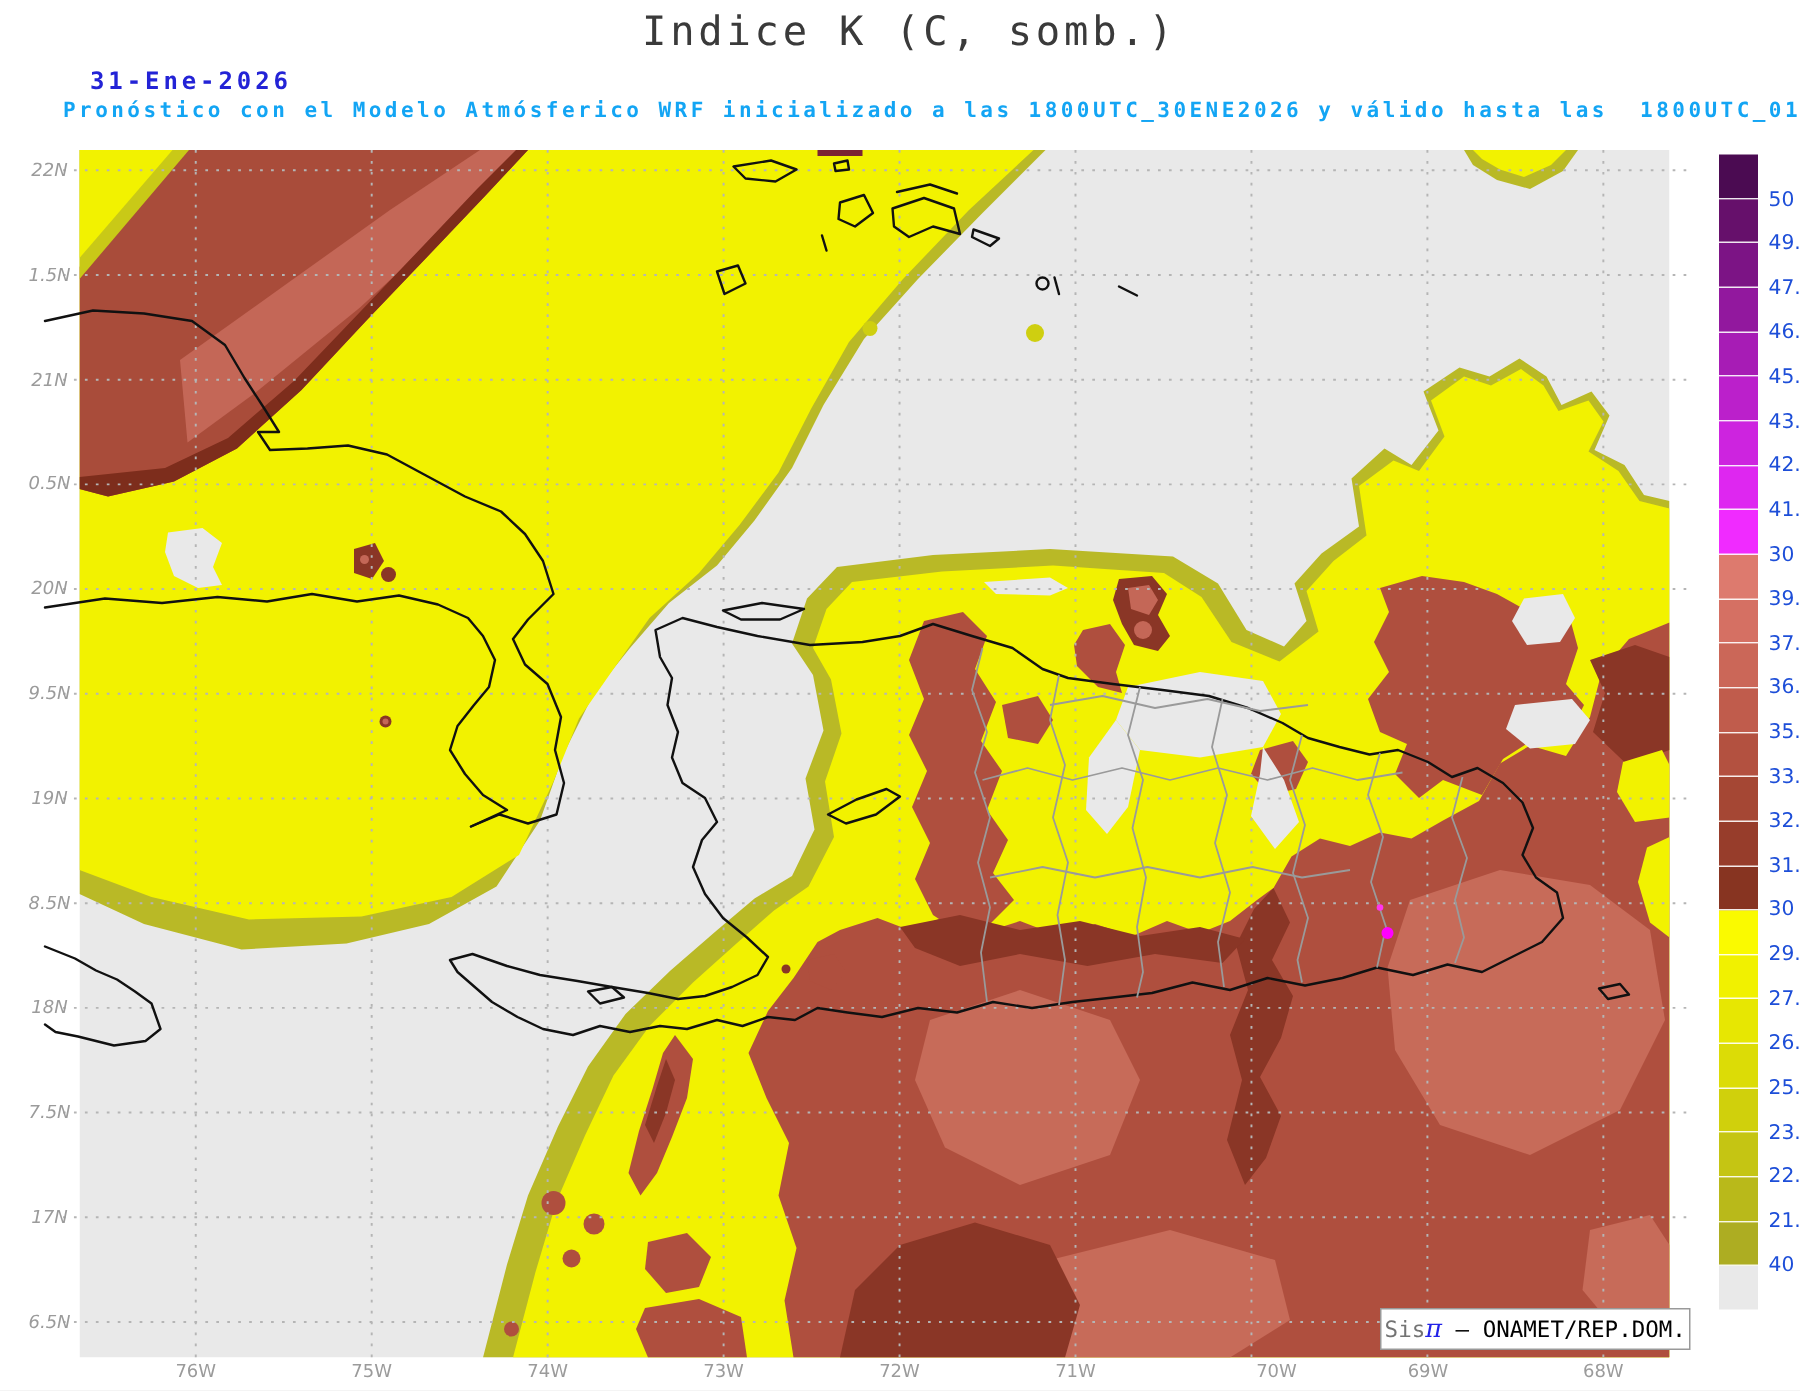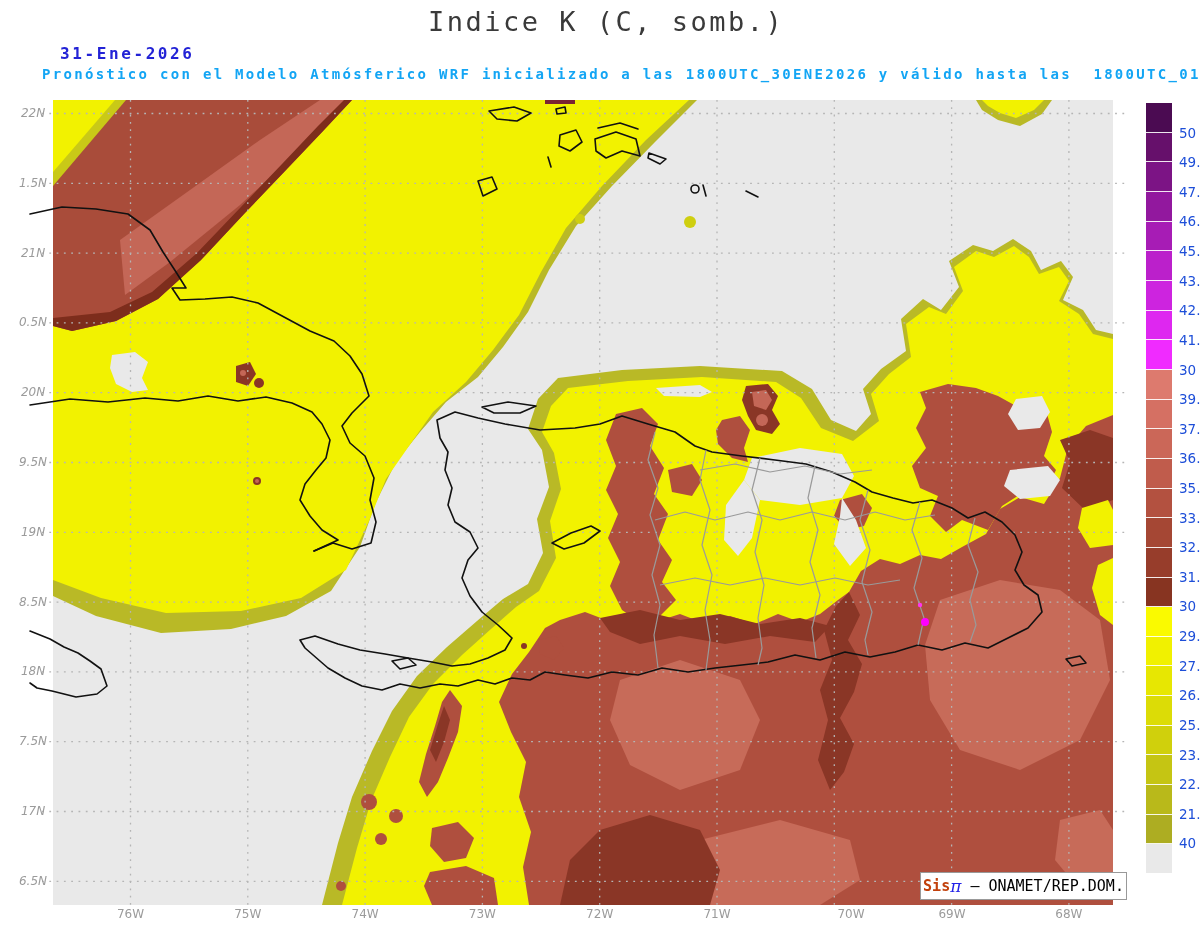--- a/index.html
+++ b/index.html
@@ -19,21 +19,21 @@
   .lon{width:40px;text-align:center;top:907px;}
   #colorbar{position:absolute;left:1146px;top:103px;width:26px;height:770px;
             display:flex;flex-direction:column;}
   .cb-cell{flex:1;border-bottom:1px solid rgba(255,255,255,0.9);box-sizing:border-box;}
   .cb-label{position:absolute;left:1179px;color:#1d4ed8;font-size:13.5px;
             font-family:"DejaVu Sans",sans-serif;}
   #map-svg{position:absolute;left:0;top:0;}
   .watermark{position:absolute;left:920px;top:872px;width:205px;height:26px;background:#ffffff;
              border:1px solid #999;display:flex;align-items:center;justify-content:center;
              font-family:"DejaVu Sans Mono",monospace;font-size:15px;white-space:pre;}
-  .wm-brand{color:#c2410c;font-weight:bold;}
+  .wm-brand{color:#737373;font-weight:normal;}
   .wm-pi{color:#2222e8;font-style:italic;font-family:"DejaVu Serif",serif;font-size:17px;}
   .wm-rest{color:#000000;}
 </style>
 </head>
 <body>
 
 <div class="page">
 
   <div class="hdr title">Indice K (C, somb.)</div>
   <div class="hdr dateline">31-Ene-2026</div>

